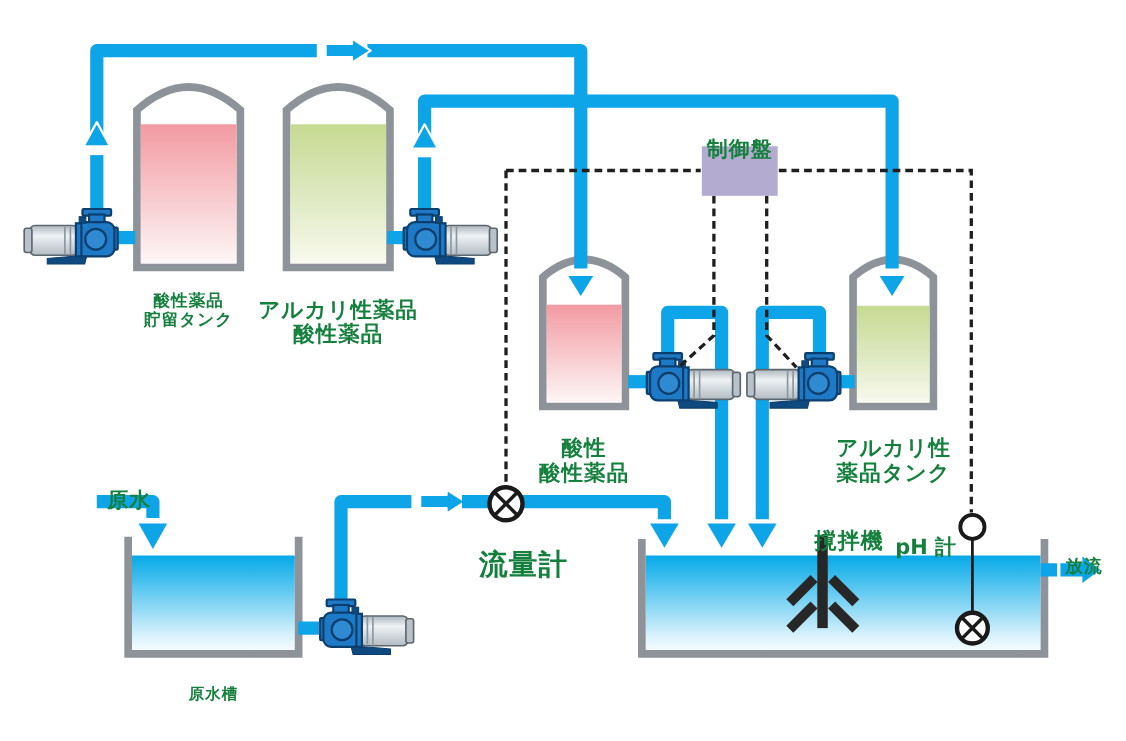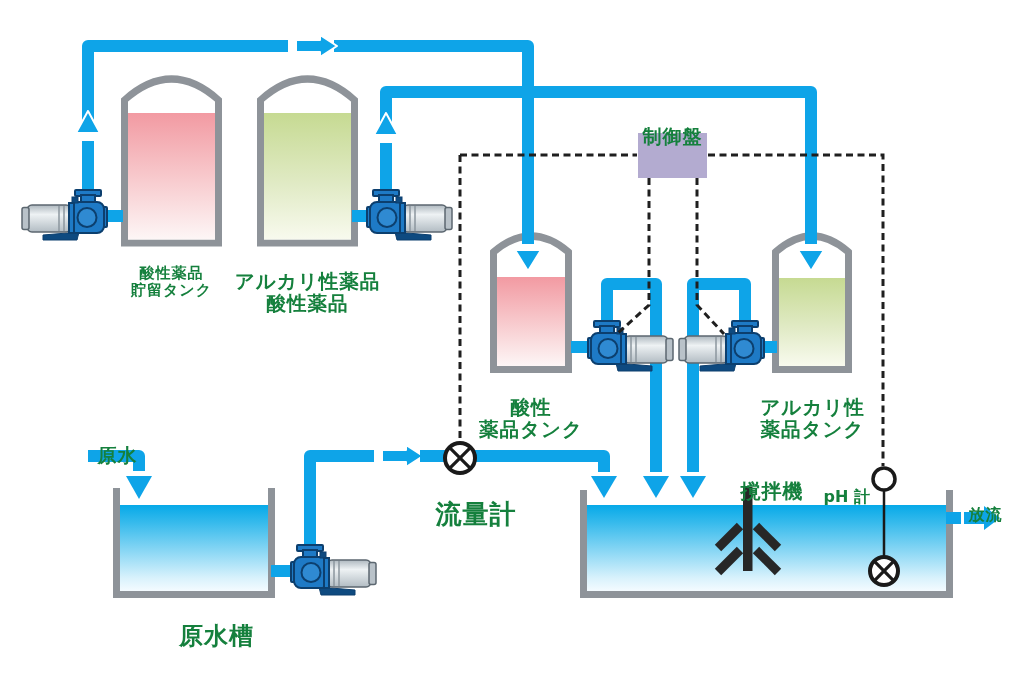--- a/index.html
+++ b/index.html
@@ -181,22 +181,22 @@
     <line class="agit" x1="756" y1="550" x2="778" y2="572"></line>
   </g>
 </svg>
 
 <div class="lbl" style="left:101px; top:244px; width:141px; font-size:15px;">酸性薬品
 貯留タンク</div>
 <div class="lbl" style="left:227px; top:250px; width:161px; font-size:19.5px;">アルカリ性薬品
 酸性薬品</div>
 <div class="lbl" style="left:612px; top:105px; width:121px; font-size:19px;">制御盤</div>
 <div class="lbl" style="left:466px; top:376px; width:130px; font-size:19.5px;">酸性
-薬品タンク</div>
+酸性薬品</div>
 <div class="lbl" style="left:742px; top:376px; width:141px; font-size:19.5px;">アルカリ性
 薬品タンク</div>
 <div class="lbl" style="left:87px; top:424px; width:61px; font-size:19px;">原水</div>
-<div class="lbl" style="left:134px; top:602px; width:120px; font-size:24px;text-align:right;">原水槽</div>
+<div class="lbl" style="left:134px; top:602px; width:120px; font-size:14px;">原水槽</div>
 <div class="lbl" style="left:416px; top:479px; width:120px; font-size:26px;">流量計</div>
 <div class="lbl" style="left:712px; top:459px; width:120px; font-size:20px;">撹拌機</div>
-<div class="lbl" style="left:813px; top:467px; width:57px; font-size:16px; text-align:right; letter-spacing:0;">pH 計</div>
+<div class="lbl" style="left:813px; top:467px; width:57px; font-size:19px; letter-spacing:0;">pH 計</div>
 <div class="lbl" style="left:958px; top:485px; width:55px; font-size:16px;">放流</div>
 </div>
 
 </body></html>

